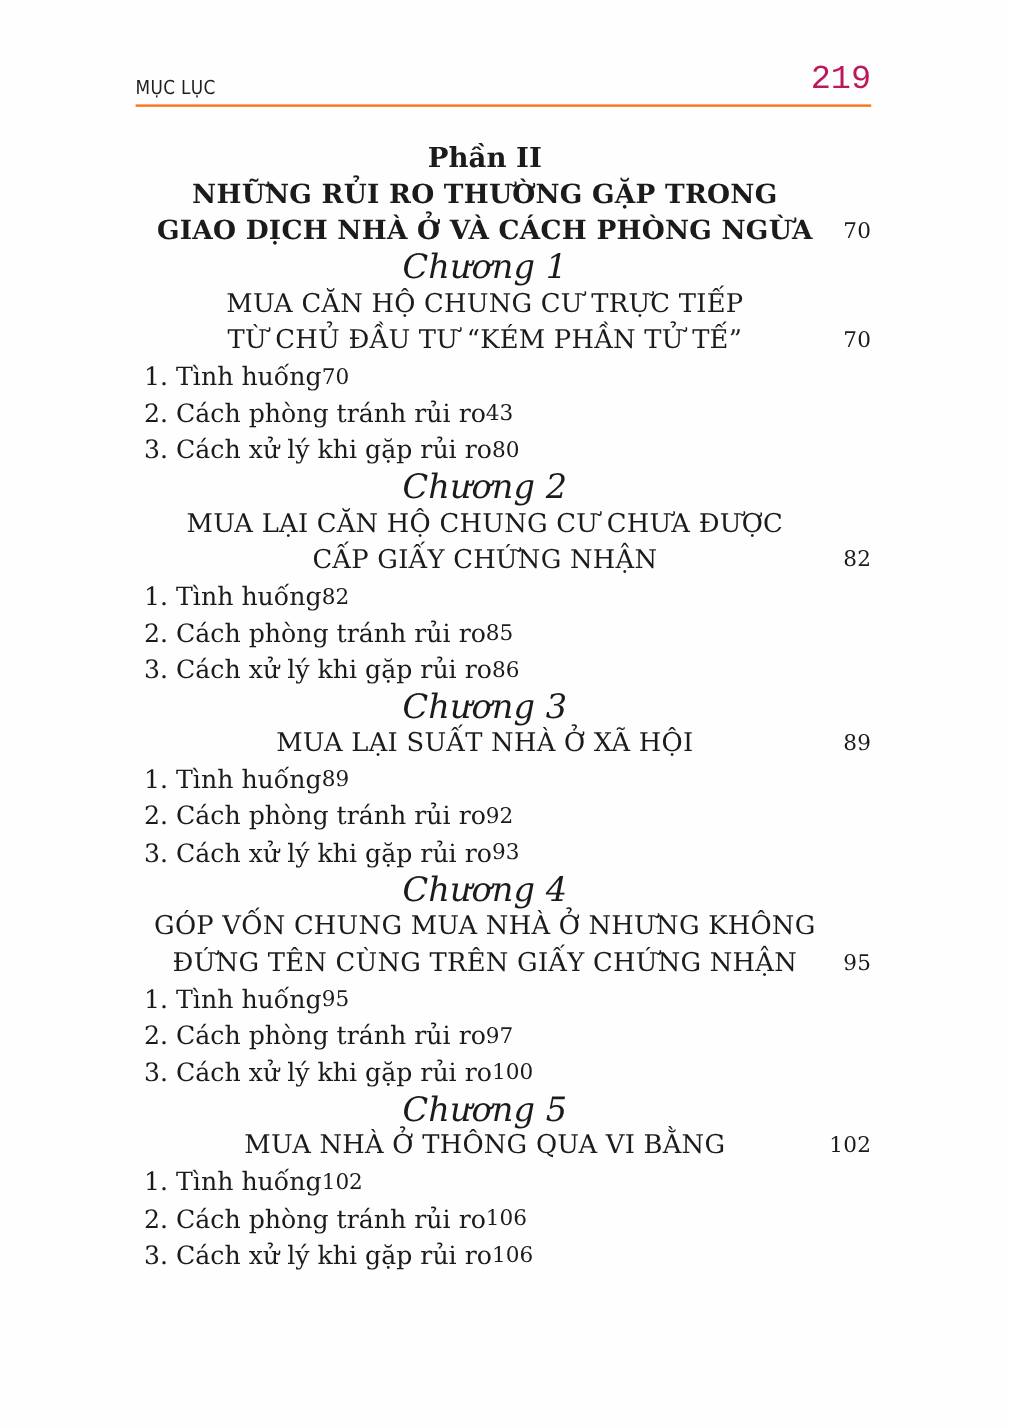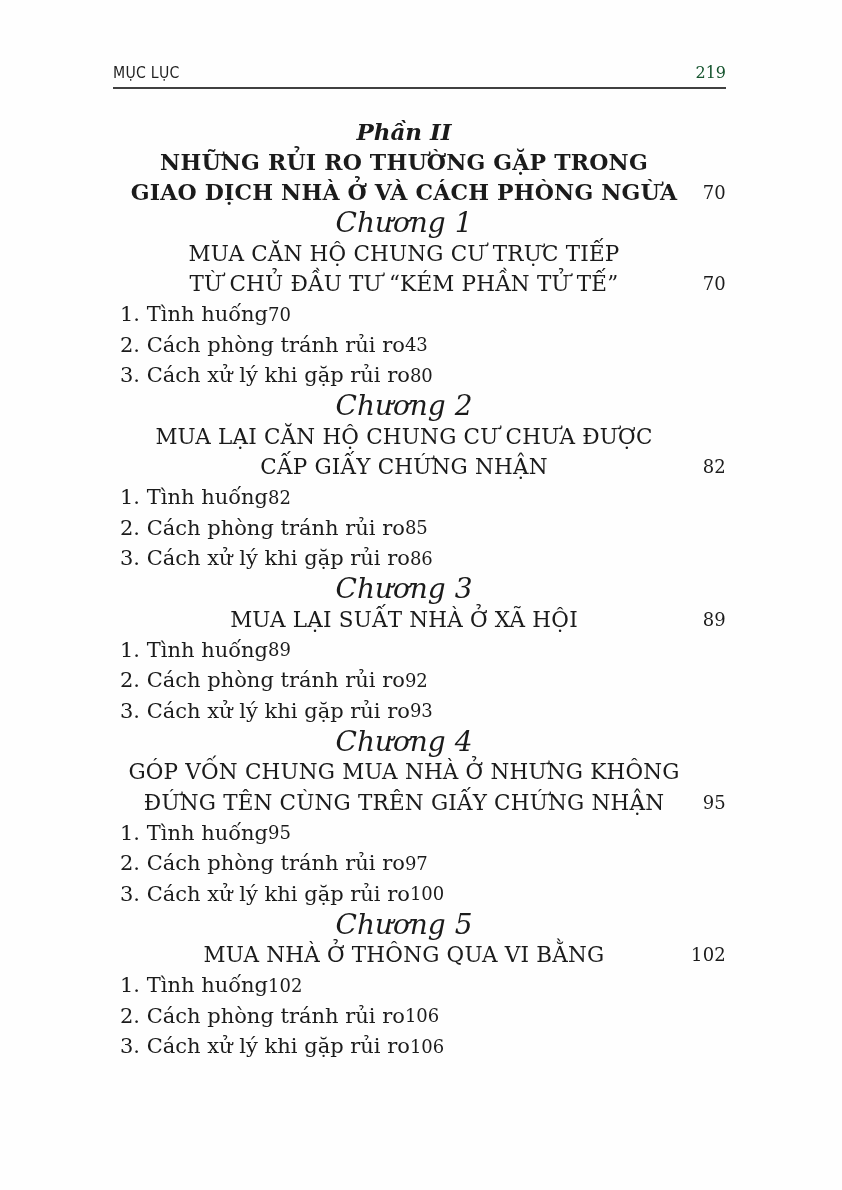--- a/index.html
+++ b/index.html
@@ -19,38 +19,39 @@
     position: absolute;
     inset: 0;
   }
   
   .running-header {
     position: absolute;
     left: 113px;
     width: 613px;
     top: 50px;
     height: 39px;
-    border-bottom: 2px solid #404040;
+    border-bottom: 2px solid #f97316;
     display: flex;
     justify-content: space-between;
     align-items: flex-end;
     padding-bottom: 5px;
     box-sizing: border-box;
   }
   .running-title {
     font-family: "DejaVu Sans", "Liberation Sans", sans-serif;
     font-size: 16px;
     letter-spacing: 0.3px;
     transform: scaleX(0.88);
     transform-origin: left bottom;
     color: #1f1f1f;
   }
   .running-page {
-    font-size: 16px;
-    color: #14532d;
+    font-size: 28px;
+    color: #be185d;
+    font-family: Liberation Mono, monospace;
   }
   
   .toc {
     position: absolute;
     top: 116px;
     left: 120px;
     width: 606px;
   }
   .row {
     position: relative;
@@ -76,21 +77,21 @@
     right: 38px;
     text-align: center;
   }
   .row--part-label .page-num,
   .row--part-title .page-num,
   .row--chapter-label .page-num,
   .row--chapter-title .page-num {
     position: absolute;
     right: 0;
   }
-  .row--part-label { font-size: 23px; font-weight: bold; font-style: italic; }
+  .row--part-label { font-size: 23px; font-weight: bold; }
   .row--part-title { font-size: 22px; font-weight: bold; letter-spacing: 0.2px; }
   .row--chapter-label { font-size: 28px; font-style: italic; }
   .row--chapter-title { font-size: 21.5px; letter-spacing: 0.2px; }
   
   .row--item {
     font-size: 21px;
     justify-content: flex-start;
   }
 </style>
 </head>

